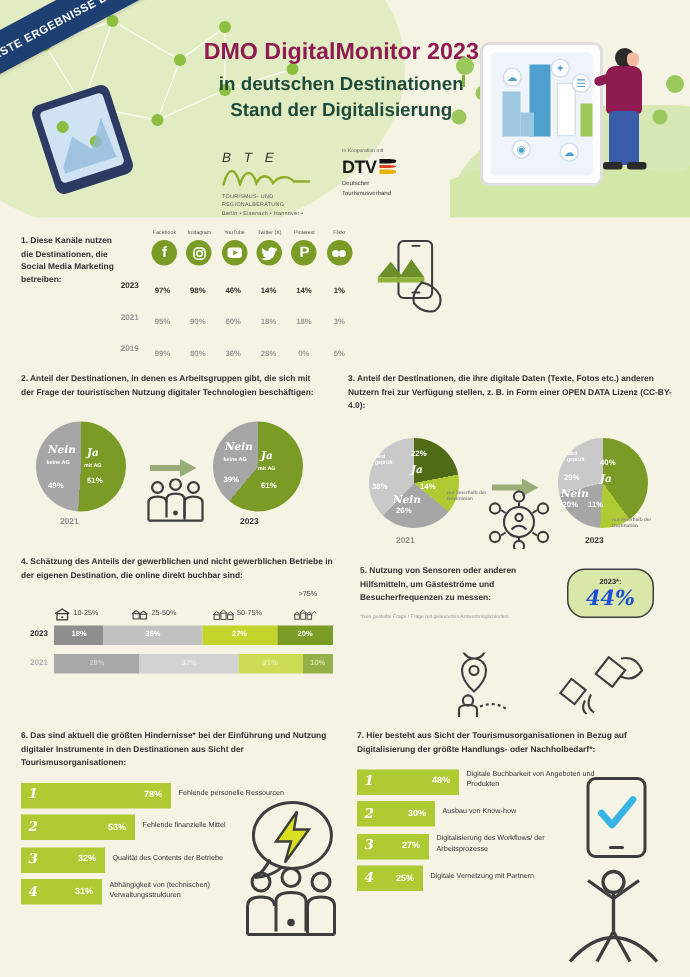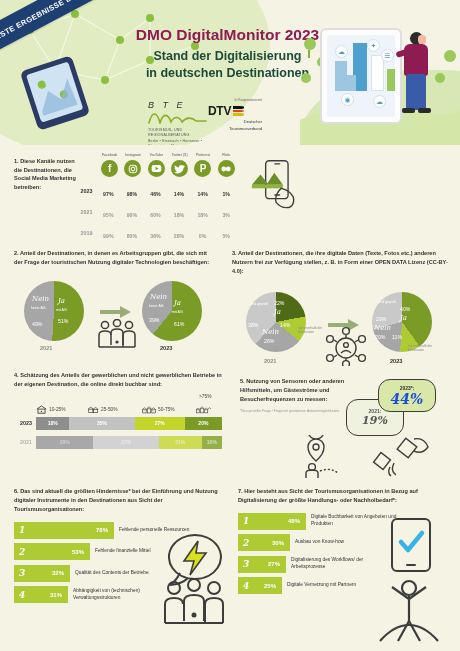--- a/index.html
+++ b/index.html
@@ -76,21 +76,21 @@
   .p-arm { position:absolute; left:0px; top:18px; width:14px; height:6px; background:#8e1b52; border-radius:3px; transform: rotate(-18deg); }
   .p-legs { position:absolute; left:10px; top:42px; width:20px; height:36px; background:#3a5ca8; border-radius:3px 3px 2px 2px; }
   .p-shoe { position:absolute; top:76px; width:13px; height:5px; background:#2b2b2b; border-radius:2px; }
 
   
   .logos { position: absolute; left: 148px; top: 98px; width: 125px; height: 42px; }
   .bte { position:absolute; left:0; top:2px; width:62px; }
   .bte-letters { font-size:9px; font-style:italic; letter-spacing:3px; color:#333; }
   .bte-wave { width:60px; height:14px; }
   .bte-cap { font-size:3.6px; color:#555; letter-spacing:.2px; line-height:1.5; }
-  .dtv { position:absolute; left:60px; top:0; width:54px;text-align:right; }
+  .dtv { position:absolute; left:80px; top:0; width:54px; }
   .dtv-koop { font-size:3.4px; color:#666; margin-bottom:2px; }
   .dtv-main { display:flex; align-items:center; gap:2px; }
   .dtv-word { font-size:12px; font-weight:bold; color:#1a1a1a; letter-spacing:-.3px; }
   .dtv-flag { display:flex; flex-direction:column; gap:1px; }
   .dtv-flag i { display:block; width:11px; height:2.6px; border-radius:0 40% 40% 0; }
   .dtv-cap { font-size:4px; color:#333; line-height:1.4; margin-top:1px; }
 
   
   .sec-head {
     background: #8e1b52; color: #fff;
@@ -119,21 +119,21 @@
   .st-datarow { display:flex; align-items:center; margin-top:3px; }
   .phone-ico-a { position:absolute; left: 250px; top: 14px; width: 52px; height: 50px; }
 
   
   .secB { position: relative; height: 238px; }
   .qtext { font-size: 5.6px; font-weight: bold; color:#333; line-height:1.6; }
   .b2 { position:absolute; left:14px; top:12px; width:200px; }
   .b3 { position:absolute; left:232px; top:12px; width:218px; }
   .pies { position:relative; height: 80px; margin-top:6px; }
   .pie { position:absolute; width: 60px; height: 60px; border-radius:50%; }
-  .pie-lbl { position:absolute; font-size:5.2px; color:#fff; font-weight:normal; }
+  .pie-lbl { position:absolute; font-size:5.2px; color:#fff; font-weight:bold; }
   .pie-script { font-family:"DejaVu Serif", serif; font-style:italic; font-size:7px; }
   .pie-year { position:absolute; font-size:5.6px; color:#8d8d8d; font-weight:bold; }
   .pie-year.cur { color:#333; }
   .arrow-mid { position:absolute; font-size:12px; color:#8c9c6e; }
   .ppl-ico { position:absolute; }
 
   .b4 { position:absolute; left:14px; top:134px; width:212px; }
   .barlegend { display:flex; margin-top:16px; position:relative; }
   .bl-item { display:flex; align-items:center; font-size:4.8px; color:#444; }
   .bl-house { width:11px; height:9px; margin-right:2px; }
@@ -216,22 +216,22 @@
           <div class="pin" style="left:26px;top:26px;"></div>
           <svg width="44" height="50" style="position:absolute;left:0;top:0;">
             <path d="M4 40 L16 22 L26 34 L38 16 L40 44 L4 44 Z" fill="#8fb8da" opacity=".75"></path>
           </svg>
         </div>
       </div>
     </div>
 
     <div class="hero-title">DMO DigitalMonitor 2023</div>
     <div class="hero-sub">
+      <div>in deutschen Destinationen</div>
       <div>Stand der Digitalisierung</div>
-      <div>in deutschen Destinationen</div>
     </div>
 
     <div class="scene">
       <svg width="160" height="143" style="position:absolute;left:0;top:0;">
         <path d="M0 118 Q50 96 110 108 T160 100 L160 143 L0 143 Z" fill="#d2e7a8"></path>
         <g fill="#9ac85a">
           <circle cx="10" cy="42" r="6"></circle>
             <circle cx="22" cy="60" r="5"></circle>
           <circle cx="6" cy="76" r="5"></circle>
             <circle cx="150" cy="54" r="6"></circle>
@@ -535,24 +535,20 @@
           <div style="width:23.1%; background:#cedc55; color:#e6eeb0;">21%</div>
           <div style="width:10.9%; background:#95b048; color:#d5e2a8;">10%</div>
         </div>
       </div>
     </div>
 
     <div class="b5">
       <div class="qtext">5. Nutzung von Sensoren oder anderen Hilfsmitteln, um Gästeströme und Besucherfrequenzen zu messen:</div>
       <div class="b5-note">*Neu gestellte Frage / Frage mit geänderten Antwortmöglichkeiten.</div>
 
-      <div class="speech sp-a">
-        <div class="sp-yr">2021:</div>
-        <div class="sp-val" style="font-size:11px;color:#555;">19%</div>
-      </div>
       <div class="speech sp-b">
         <div class="sp-yr" style="color:#2f2f2f;">2023*:</div>
         <div class="sp-val" style="font-size:14px;color:#1d4ed8;">44%</div>
       </div>
 
       <svg style="position:absolute;left:128px;top:52px;" width="80" height="48">
         <g fill="none" stroke="#3d3d3d" stroke-width="1.4">
           <rect x="32" y="12" width="14" height="14" transform="rotate(38 39 19)"></rect>
           <rect x="8" y="26" width="12" height="12" transform="rotate(38 14 32)"></rect>
           <path d="M46 10 q10 -2 14 8 q-6 8 -14 4"></path>

